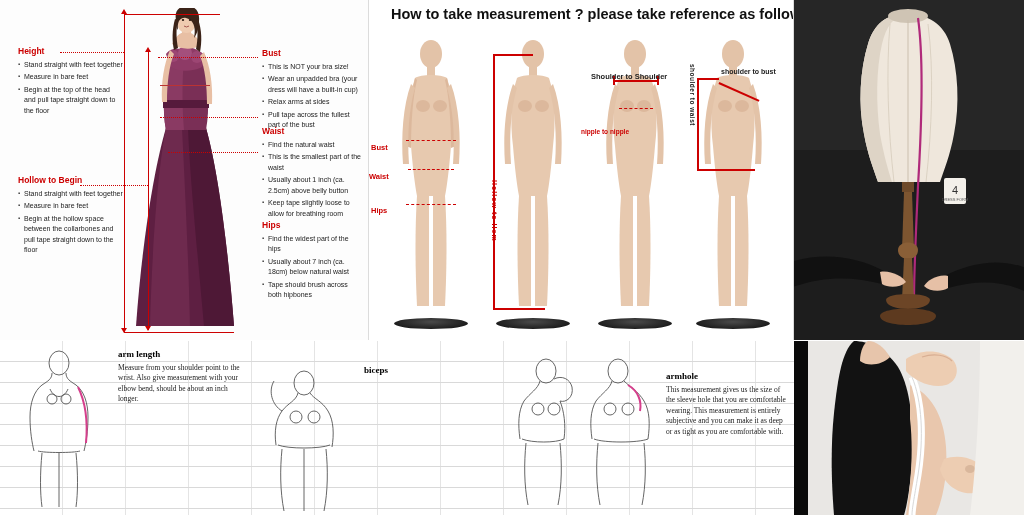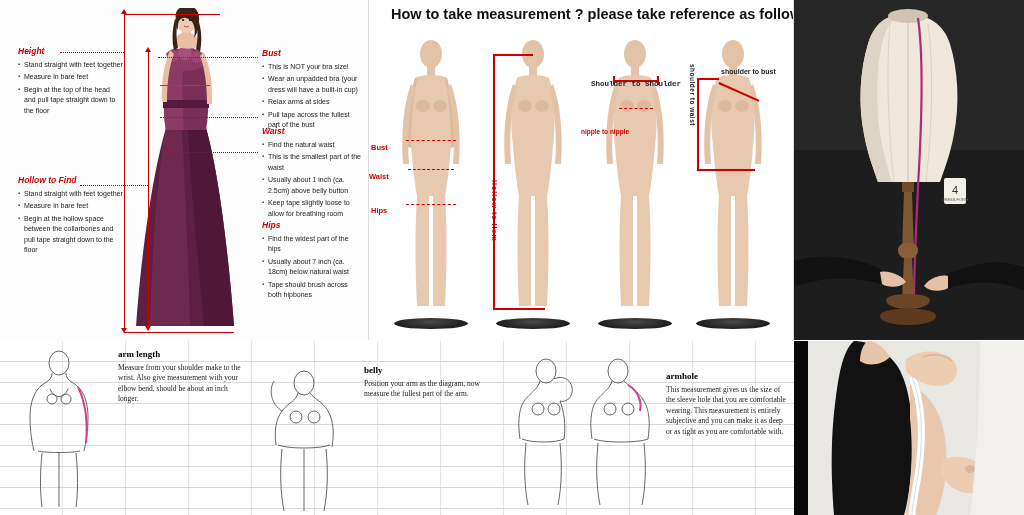--- a/index.html
+++ b/index.html
@@ -43,21 +43,20 @@
     line-height: 10.5px;
     color: #222;
     width: 105px;
   }
   .note-block .note-title {
     color: #cc0000;
     font-weight: bold;
     font-size: 8.5px;
     margin-bottom: 3px;
     display: block;
-    font-style: italic;
   }
   .note-block ul {
     margin: 0;
     padding: 0;
     list-style: none;
   }
   .note-block li {
     margin: 0 0 2px 0;
     padding-left: 6px;
     position: relative;
@@ -286,21 +285,21 @@
     <div class="note-block" style="left:18px; top:46px;">
       <span class="note-title">Height</span>
       <ul>
         <li>Stand straight with feet together</li>
         <li>Measure in bare feet</li>
         <li>Begin at the top of the head and pull tape straight down to the floor</li>
       </ul>
     </div>
 
     <div class="note-block" style="left:18px; top:175px;">
-      <span class="note-title">Hollow to Find</span>
+      <span class="note-title">Hollow to Begin</span>
       <ul>
         <li>Stand straight with feet together</li>
         <li>Measure in bare feet</li>
         <li>Begin at the hollow space between the collarbones and pull tape straight down to the floor</li>
       </ul>
     </div>
 
     <div class="note-block" style="left:262px; top:48px; width:100px;">
       <span class="note-title">Bust</span>
       <ul>
@@ -387,21 +386,21 @@
         <path d="M60 160 C62 190 62 230 60 270 L48 270 C48 232 48 192 48 160 Z" fill="#e7c9af"></path>
         <ellipse cx="38" cy="70" rx="7" ry="6" fill="#dcb89c"></ellipse>
         <ellipse cx="55" cy="70" rx="7" ry="6" fill="#dcb89c"></ellipse>
       </svg>
       <div class="mann-base"></div>
       <div class="red-solid" style="left:24px; top:44px; width:46px; height:1.5px;"></div>
       <div class="red-solid" style="left:24px; top:40px; width:1.5px; height:9px;"></div>
       <div class="red-solid" style="left:68px; top:40px; width:1.5px; height:9px;"></div>
       <div class="red-band" style="left:30px; top:72px; width:34px;"></div>
     </div>
-    <div class="lbl-dark" style="left:222px; top:80px;font-family:Liberation Mono, monospace;">Shoulder to Shoulder</div>
+    <div class="lbl-dark" style="left:222px; top:72px;">Shoulder to Shoulder</div>
     <div class="lbl-red" style="left:212px; top:128px; font-size:6.5px;">nipple to nipple</div>
 
     <div class="mann" style="left:318px;">
       <svg viewBox="0 0 92 295" width="92" height="295" xmlns="http://www.w3.org/2000/svg">
         <ellipse cx="46" cy="18" rx="11" ry="14" fill="#e3c3a8"></ellipse>
         <rect x="42" y="30" width="8" height="10" fill="#e3c3a8"></rect>
         <path d="M30 42 C36 38 56 38 62 42 C68 60 69 86 66 110 C64 134 62 150 60 160 L32 160 C30 150 28 134 26 110 C23 86 24 60 30 42 Z" fill="#e7c9af"></path>
         <path d="M26 48 C18 70 16 100 18 128 L24 128 C22 100 24 72 30 52 Z" fill="#e3c3a8"></path>
         <path d="M66 48 C74 70 76 100 74 128 L68 128 C70 100 68 72 62 52 Z" fill="#e3c3a8"></path>
         <path d="M32 160 C30 190 30 230 32 270 L44 270 C44 232 44 192 44 160 Z" fill="#e7c9af"></path>
@@ -469,41 +468,40 @@
         <path d="M43 106 L43 160"></path>
         <path d="M34 42 C38 52 48 52 52 42"></path>
         <circle cx="36" cy="52" r="5"></circle>
         <circle cx="50" cy="52" r="5"></circle>
       </g>
       <path d="M62 40 C70 56 72 74 70 96" stroke="#d53f8c" stroke-width="2" fill="none"></path>
     </svg>
 
     <div class="sec-block" style="left:118px; top:8px;">
       <span class="sec-title">arm length</span>
-      <span>Measure from your shoulder make to the wrist. Also give measurement with your elbow bend, should be about an inch longer.</span>
+      <span>Measure from your shoulder point to the wrist. Also give measurement with your elbow bend, should be about an inch longer.</span>
     </div>
 
     <svg class="sketch" style="left:258px; top:24px;" width="90" height="150" viewBox="0 0 90 150" xmlns="http://www.w3.org/2000/svg">
       <g fill="none" stroke="#555" stroke-width="0.9">
         <ellipse cx="46" cy="18" rx="10" ry="12"></ellipse>
         <path d="M40 28 C38 36 30 38 24 46 C18 54 16 66 18 80"></path>
         <path d="M52 28 C56 34 64 36 70 46 C76 56 76 70 74 82"></path>
         <path d="M20 80 C30 84 62 84 72 80"></path>
         <path d="M24 84 C22 104 22 126 26 146"></path>
         <path d="M68 84 C70 104 70 126 66 146"></path>
         <path d="M46 84 L46 146"></path>
         <circle cx="38" cy="52" r="6"></circle>
         <circle cx="56" cy="52" r="6"></circle>
         <path d="M24 46 C14 40 10 26 16 16"></path>
       </g>
     </svg>
 
     <div class="sec-block" style="left:364px; top:24px; width:128px;">
-      <span class="sec-title">belly</span>
-      <span>Position your arm as the diagram, now measure the fullest part of the arm.</span>
+      <span class="sec-title">biceps</span>
     </div>
 
     <svg class="sketch" style="left:506px; top:12px;" width="78" height="156" viewBox="0 0 78 156" xmlns="http://www.w3.org/2000/svg">
       <g fill="none" stroke="#555" stroke-width="0.9">
         <ellipse cx="40" cy="18" rx="10" ry="12"></ellipse>
         <path d="M34 28 C32 36 24 40 18 48 C12 58 12 72 14 86"></path>
         <path d="M48 26 C56 22 64 26 66 34 C68 44 60 50 54 48"></path>
         <path d="M54 48 C58 58 60 72 58 86"></path>
         <path d="M16 86 C26 90 50 90 58 86"></path>
         <path d="M20 90 C18 110 18 132 22 152"></path>

